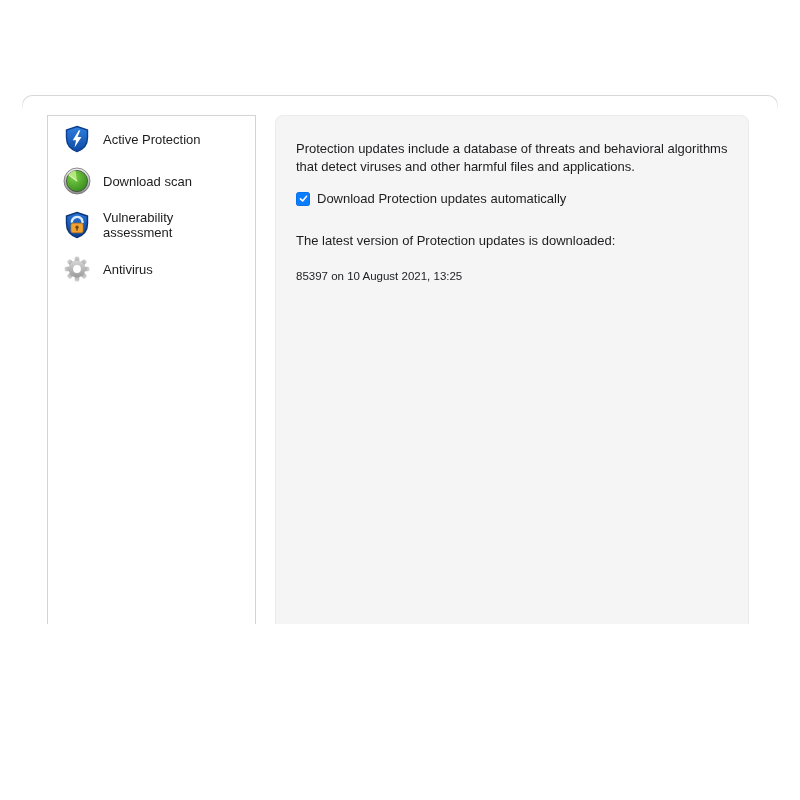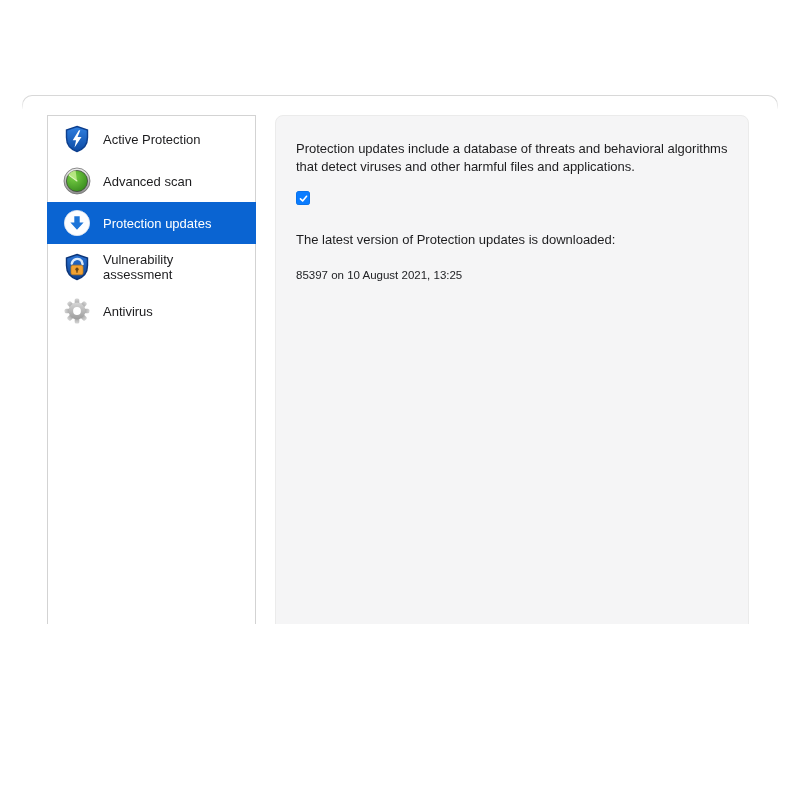--- a/index.html
+++ b/index.html
@@ -85,32 +85,23 @@
                 <stop offset="0" stop-color="#79d146"></stop>
                   <stop offset="1" stop-color="#2d7f17"></stop>
               </radialGradient>
             </defs>
             <circle cx="15" cy="15" r="13" fill="url(#silv)" stroke="#6f6f6f" stroke-width="0.8"></circle>
             <circle cx="15" cy="15" r="10.6" fill="url(#grn)" stroke="#3c3c3c" stroke-width="0.7"></circle>
             <path d="M15 15 L6.3 8.6 A10.6 10.6 0 0 1 13.6 4.5 Z" fill="#c8ef92" opacity="0.8"></path>
             <path d="M15 15 L7.2 9.4" stroke="#e2f7c0" stroke-width="1.1" stroke-linecap="round"></path>
           </svg>
         </span>
-        <span class="nav-label">Advanced scan</span>
+        <span class="nav-label">Download scan</span>
       </div>
 
-      <div class="nav-item selected">
-        <span class="nav-icon">
-          <svg width="30" height="30" viewBox="0 0 30 30">
-            <circle cx="15" cy="15" r="12.6" fill="#fbfdff" stroke="#dfe7f0" stroke-width="0.8"></circle>
-            <path d="M12.3 8.3 H17.7 V14.6 H21.6 L15 21.7 L8.4 14.6 H12.3 Z" fill="#1b74d8"></path>
-          </svg>
-        </span>
-        <span class="nav-label">Protection updates</span>
-      </div>
 
       <div class="nav-item two-line">
         <span class="nav-icon">
           <svg width="30" height="30" viewBox="0 0 30 30">
             <defs>
               <linearGradient id="shg2" x1="0" y1="0" x2="0" y2="1">
                 <stop offset="0" stop-color="#2a74d6"></stop>
                   <stop offset="1" stop-color="#0d3f8e"></stop>
               </linearGradient>
             </defs>
@@ -169,20 +160,21 @@
 
     <div class="panel">
       <p class="desc">Protection updates include a database of threats and behavioral algorithms that detect viruses and other harmful files and applications.</p>
 
       <div class="check-row">
         <span class="checkbox">
           <svg width="11" height="11" viewBox="0 0 14 14">
             <path d="M3.1 7.4 L5.9 10.1 L10.9 4.1" stroke="#ffffff" stroke-width="2" fill="none" stroke-linecap="round" stroke-linejoin="round"></path>
           </svg>
         </span>
+        <span class="check-label">Download Protection updates automatically</span>
       </div>
 
       <p class="latest">The latest version of Protection updates is downloaded:</p>
       <p class="version">85397 on 10 August 2021, 13:25</p>
     </div>
 
     <div class="footer">
       <button class="btn cancel">Cancel</button>
       <button class="btn ok">OK</button>
     </div>

